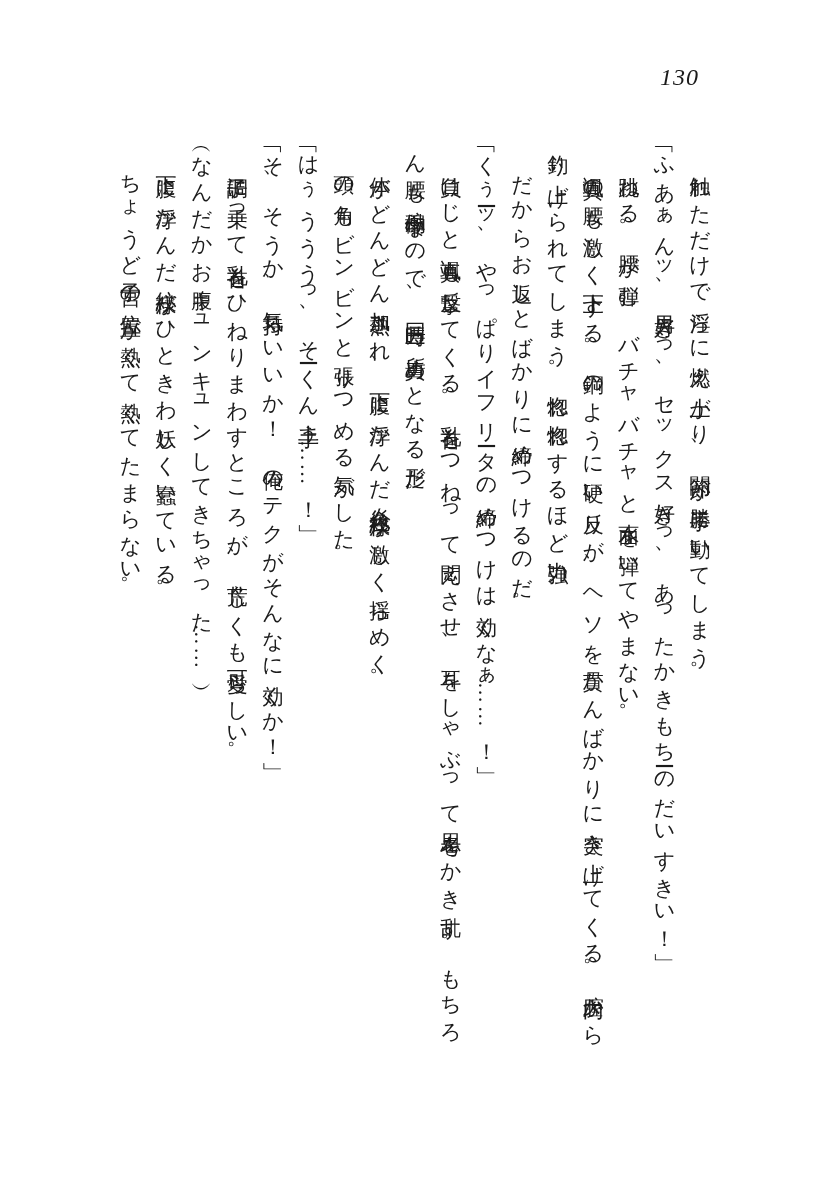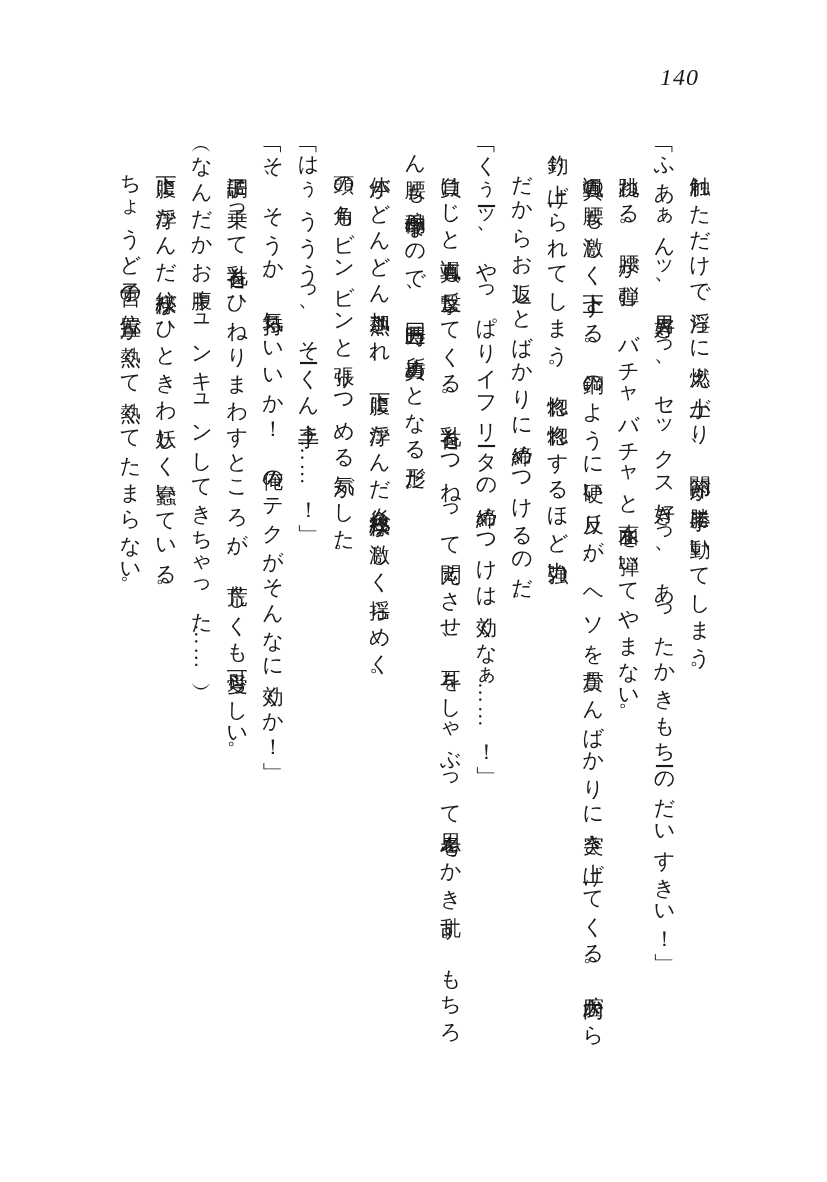--- a/index.html
+++ b/index.html
@@ -45,21 +45,21 @@
     padding: 0;
   }
   .para.indent {
     text-indent: 1em;
   }
 </style>
 </head>
 <body style="background: rgb(255, 255, 255);">
 
 <div class="page">
-  <div class="page-number">140</div>
+  <div class="page-number">130</div>
   <div class="text-block" id="text-block" style="color: rgb(27, 27, 27);">
       <p class="para indent">触れただけで淫らに燃え上がり、関節が勝手に動いてしまう。</p>
       <p class="para">「ふあぁんッ、男好きっ、セックス好きっ、あったかきもちーのだいすきい！」</p>
       <p class="para indent">跳ねる。腰が弾む。バチャバチャと水面を弾いてやまない。</p>
       <p class="para indent">颯真の腰も激しく上下する。鋼のように硬い反りが、ヘソを貫かんばかりに突き上げてくる。膣内から釣り上げられてしまう。惚れ惚れするほど力強い。</p>
       <p class="para indent">だからお返しとばかりに締めつけるのだ。</p>
       <p class="para">「くぅーッ、やっぱりイフリータの締めつけは効くなぁ……！」</p>
       <p class="para indent">負けじと颯真も反撃してくる。乳首をつねって悶えさせ、耳をしゃぶって思考をかき乱す。もちろん腰も稼働中なので、同時三カ所責めとなる形だ。</p>
       <p class="para indent">体がどんどん加熱され、下腹に浮かんだ炎色紋様が激しく揺らめく。</p>
       <p class="para indent">頭の角もビンビンと張りつめる気がした。</p>

